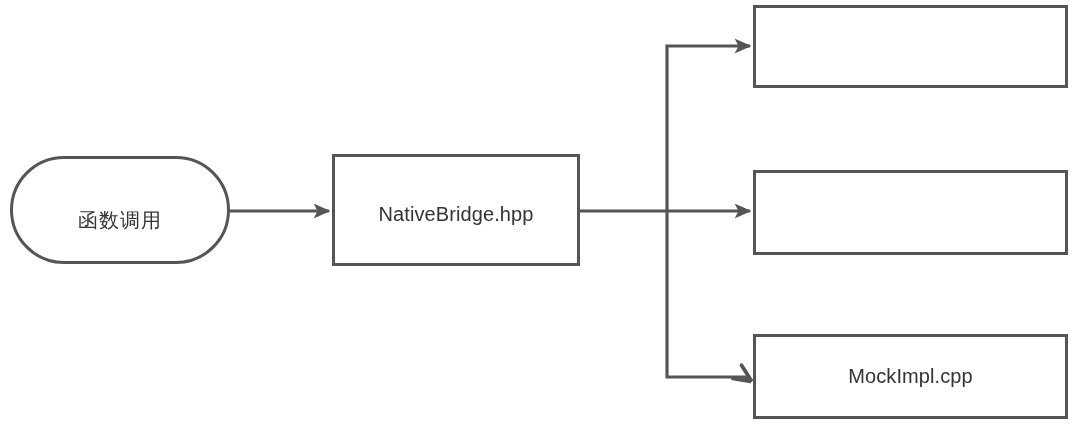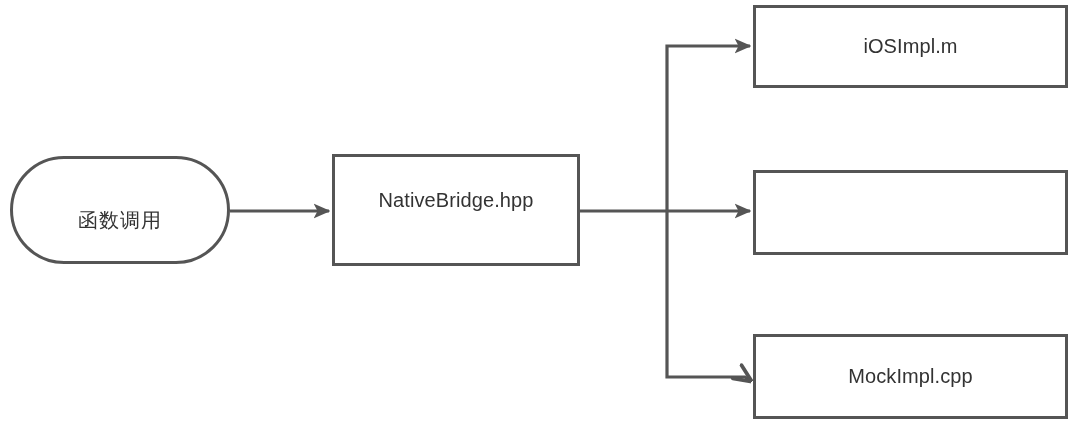--- a/index.html
+++ b/index.html
@@ -91,20 +91,19 @@
       <path d="M 667 211 L 667 46 L 750 46" fill="none" stroke="#555555" stroke-width="3.2" stroke-linejoin="miter" marker-end="url(#arrow-filled)"></path>
     </g>
 
     <g>
       <path d="M 667 211 L 667 377 L 745 377 L 751 381" fill="none" stroke="#555555" stroke-width="3.2" stroke-linejoin="miter" marker-end="url(#arrow-open)"></path>
     </g>
   </svg>
 
   <div class="node-label cjk-label" style="left:10px; top:152px; width:220px; height:136px;">函数调用</div>
 
-  <div class="node-label" style="left:332px; top:144px; width:248px; height:112px;">NativeBridge.hpp</div>
+  <div class="node-label" style="left:332px; top:158px; width:248px; height:112px;">NativeBridge.hpp</div>
 
-  <div class="node-label" style="left:753px; top:5px; width:315px; height:83px;">iOSImpl.m</div>
 
 
   <div class="node-label" style="left:753px; top:334px; width:315px; height:85px;">MockImpl.cpp</div>
 
 </div>
 
 </body></html>

